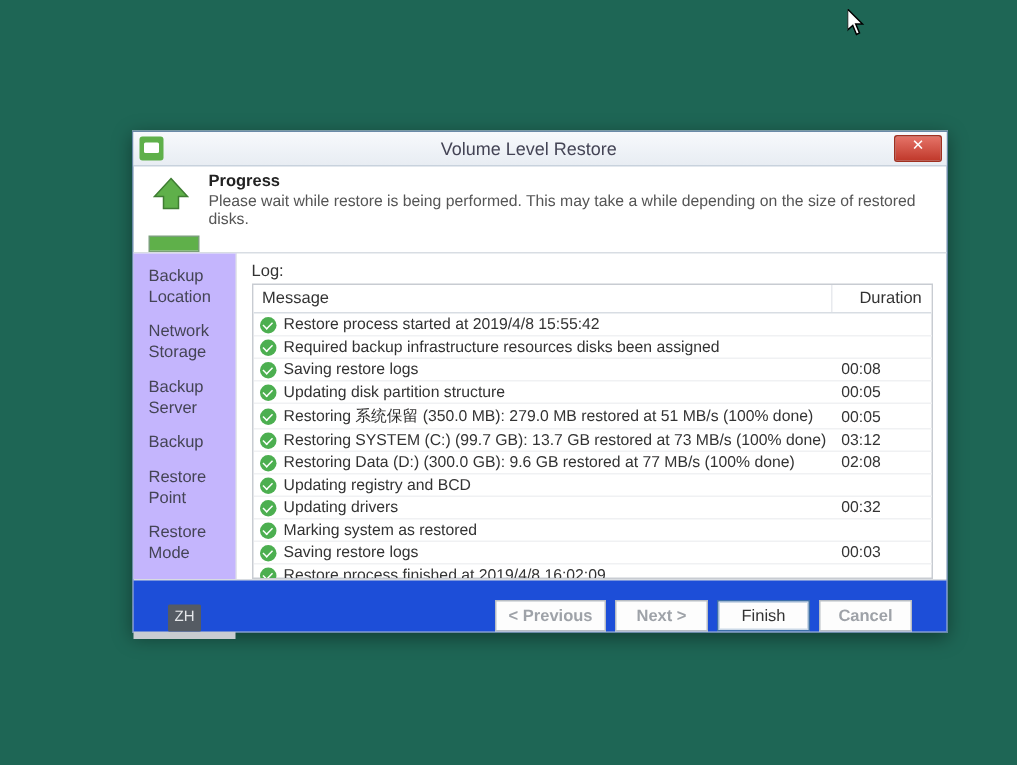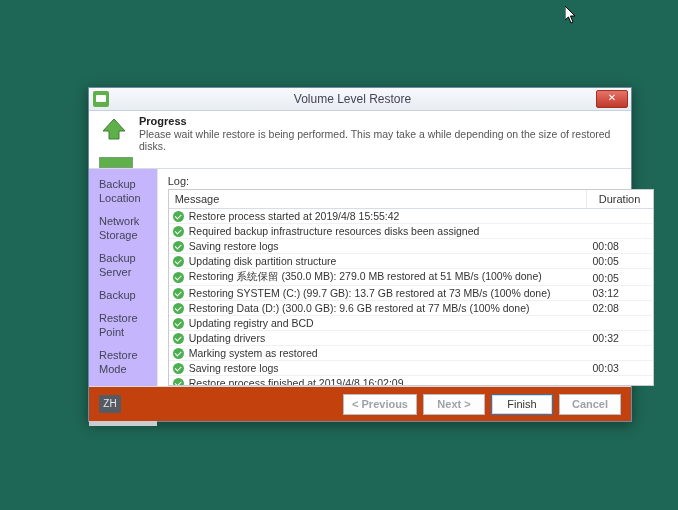--- a/index.html
+++ b/index.html
@@ -168,21 +168,21 @@
     color: #333;
   }
   .log-head .col-msg {
     flex: 1;
     padding: 3px 6px;
     border-right: 1px solid #e8eaee;
   }
   .log-head .col-dur {
     width: 54px;
     padding: 3px 6px;
-    text-align: center;
+    text-align: right;
   }
   .log-rows {
     flex: 1;
     overflow: auto;
   }
   .log-row {
     display: flex;
     font-size: 10.5px;
     color: #333;
     border-bottom: 1px solid #f0f1f3;
@@ -194,21 +194,20 @@
     display: flex;
     align-items: center;
     white-space: nowrap;
     overflow: hidden;
     text-overflow: ellipsis;
   }
   .log-row .cell-dur {
     width: 54px;
     padding: 1px 6px;
     text-align: left;
-    margin-left: 32px;
   }
   .ok-icon {
     width: 11px;
     height: 11px;
     border-radius: 50%;
     background: #4caf50;
     margin-right: 5px;
     flex-shrink: 0;
     position: relative;
   }
@@ -218,25 +217,25 @@
     left: 2px;
     top: 3px;
     width: 5px;
     height: 2.5px;
     border-left: 1.5px solid #fff;
     border-bottom: 1.5px solid #fff;
     transform: rotate(-45deg);
   }
   .footer {
     height: 34px;
-    background: #c2410c;
+    background: #1d4ed8;
     border-top: 1px solid #d8dce1;
     display: flex;
-    align-items: center;
-    padding: 0 10px;
+    align-items: flex-end;
+    padding: 0 23px;
   }
   .lang-badge {
     width: 22px;
     height: 18px;
     background: #555b63;
     color: #e5e7ea;
     font-size: 10px;
     line-height: 18px;
     text-align: center;
     border-radius: 1px;

